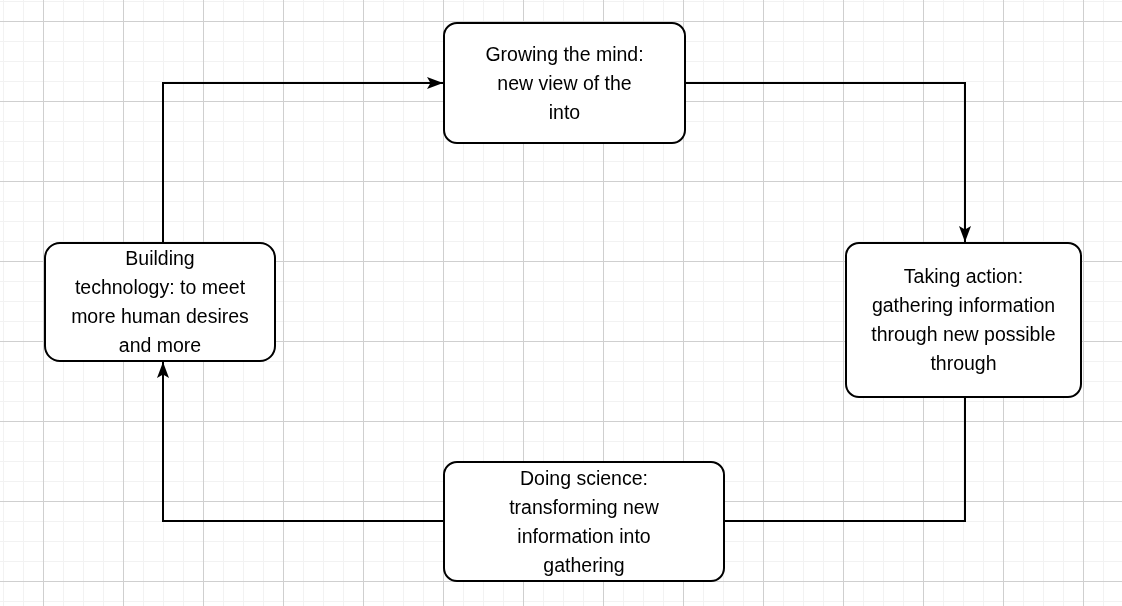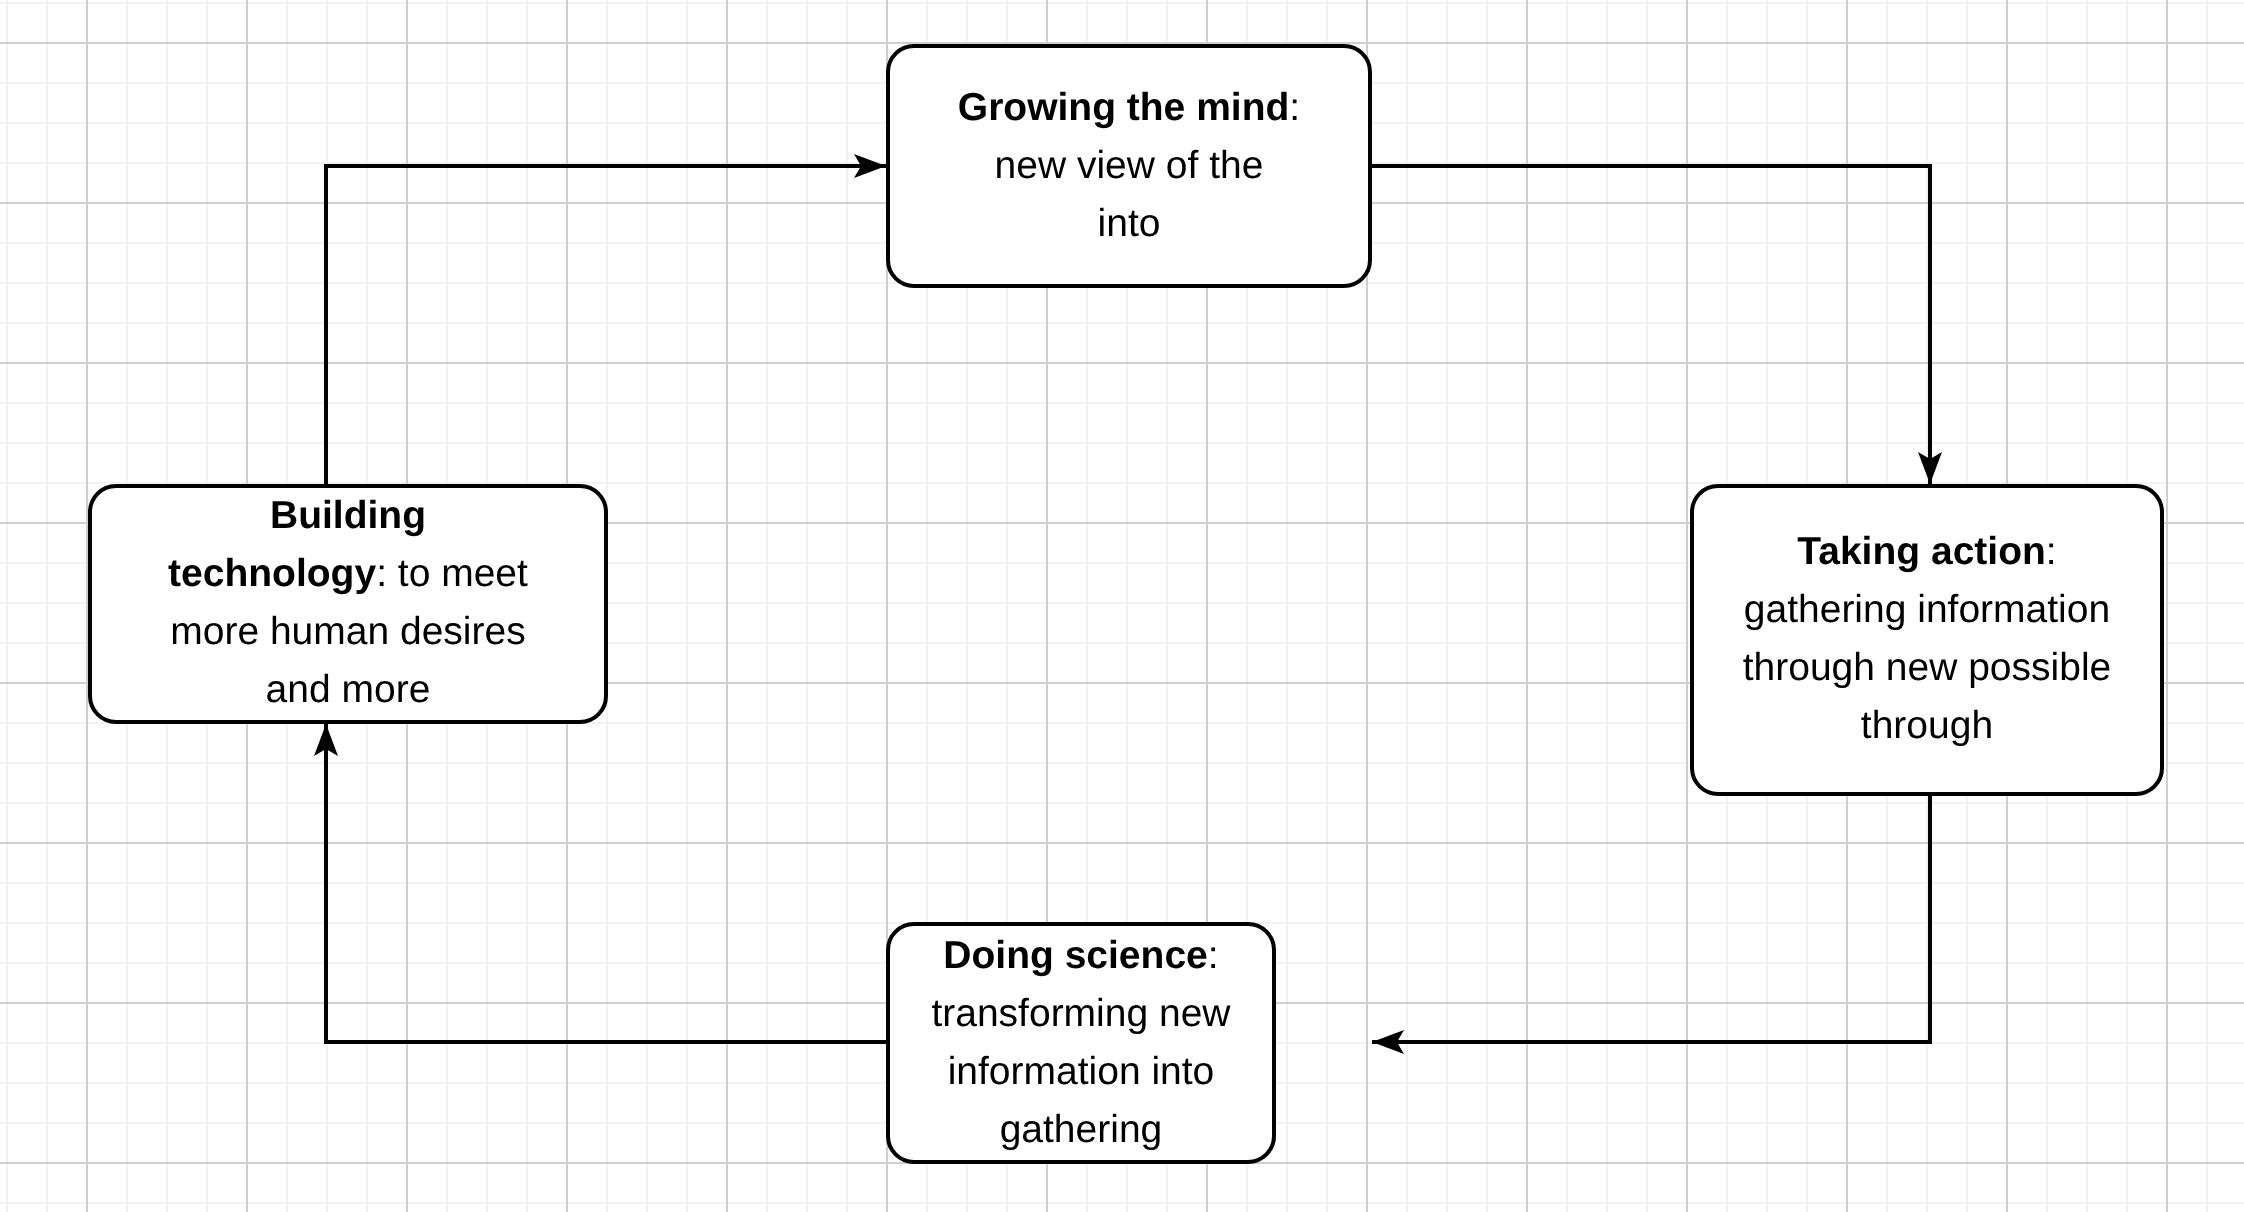--- a/index.html
+++ b/index.html
@@ -55,21 +55,21 @@
   .node-text{
     text-align:center;
     font-size:19.5px;
     line-height:29px;
     color:var(--text);
   }
   .node-text .line{
     white-space:nowrap;
   }
   .node-text b{
-    font-weight:700;
+    font-weight:400;
   }
 </style>
 </head>
 <body>
 
 <div class="canvas">
 
   <svg class="edges" xmlns="http://www.w3.org/2000/svg">
     <defs>
       <marker id="arrowhead" markerUnits="userSpaceOnUse" markerWidth="18" markerHeight="14" refX="17" refY="7" orient="auto">
@@ -92,30 +92,30 @@
 
   <div class="node" style="left: 845px; top: 242px; width: 237px; height: 156px;">
     <div class="node-text">
         <div class="line"><b>Taking action</b><span>:</span></div>
         <div class="line"><span>gathering information</span></div>
         <div class="line"><span>through new possible</span></div>
         <div class="line"><span>through</span></div>
       </div>
   </div>
 
-  <div class="node" style="left: 443px; top: 461px; width: 195px; height: 121px;">
+  <div class="node" style="left: 443px; top: 461px; width: 282px; height: 121px;">
     <div class="node-text">
         <div class="line"><b>Doing science</b><span>:</span></div>
         <div class="line"><span>transforming new</span></div>
         <div class="line"><span>information into</span></div>
         <div class="line"><span>gathering</span></div>
       </div>
   </div>
 
-  <div class="node" style="left: 44px; top: 242px; width: 260px; height: 120px;">
+  <div class="node" style="left: 44px; top: 242px; width: 232px; height: 120px; border-radius: 16px;">
     <div class="node-text">
         <div class="line"><b>Building</b></div>
         <div class="line"><b>technology</b><span>: to meet</span></div>
         <div class="line"><span>more human desires</span></div>
         <div class="line"><span>and more</span></div>
       </div>
   </div>
 
 </div>
 

